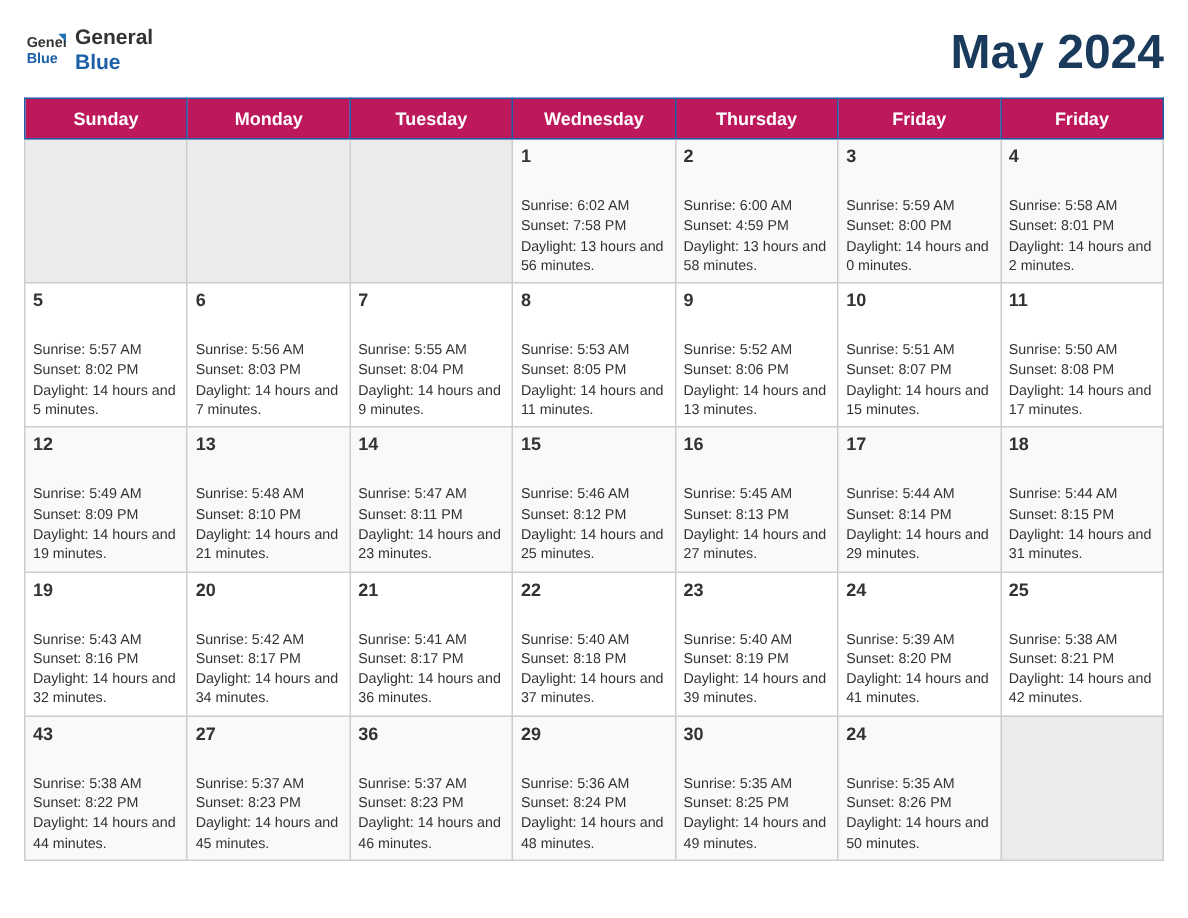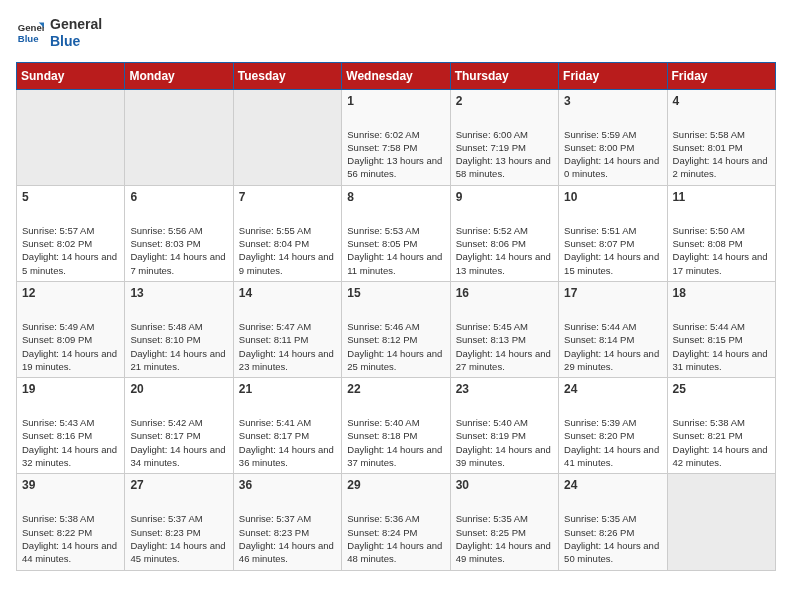--- a/index.html
+++ b/index.html
@@ -44,24 +44,24 @@
     .location {
       font-size: 14px;
       color: #444;
     }
     .calendar {
       width: 100%;
       border-collapse: collapse;
       font-size: 10px;
     }
     .calendar thead th {
-      background: #b91c1c;
+      background: #be185d;
       color: #fff;
       padding: 6px 4px;
-      text-align: left;
+      text-align: center;
       font-size: 12px;
       border: 1px solid #1a5fa8;
     }
     .calendar tbody td {
       border: 1px solid #ccc;
       vertical-align: top;
       padding: 4px 5px;
       width: 108px;
       min-height: 80px;
       height: 80px;
@@ -98,20 +98,21 @@
       <text x="2" y="14" font-size="11" font-weight="bold" fill="#333">General</text>
       <text x="2" y="26" font-size="11" font-weight="bold" fill="#1a5fa8">Blue</text>
       <polygon points="26,4 32,10 32,4" fill="#2672b8"></polygon>
     </svg>
     <div class="logo-text">
       <span class="general">General</span>
       <span class="blue">Blue</span>
     </div>
   </div>
   <div class="title-block">
+    <div class="month-title">May 2024</div>
   </div>
 </div>
 
 <table class="calendar">
   <thead>
     <tr id="weekday-header">
         <th>Sunday</th>
         <th>Monday</th>
         <th>Tuesday</th>
         <th>Wednesday</th>
@@ -127,21 +128,21 @@
         <td class="empty-cell"></td>
         <td>
           <div class="day-number">1</div>
           <div class="day-info" style="white-space: pre-line;">Sunrise: 6:02 AM
 Sunset: 7:58 PM
 Daylight: 13 hours and 56 minutes.</div>
         </td>
         <td>
           <div class="day-number">2</div>
           <div class="day-info" style="white-space: pre-line;">Sunrise: 6:00 AM
-Sunset: 7:19 PM
+Sunset: 4:59 PM
 Daylight: 13 hours and 58 minutes.</div>
         </td>
         <td>
           <div class="day-number">3</div>
           <div class="day-info" style="white-space: pre-line;">Sunrise: 5:59 AM
 Sunset: 8:00 PM
 Daylight: 14 hours and 0 minutes.</div>
         </td>
         <td>
           <div class="day-number">4</div>
@@ -277,21 +278,21 @@
         </td>
         <td>
           <div class="day-number">25</div>
           <div class="day-info" style="white-space: pre-line;">Sunrise: 5:38 AM
 Sunset: 8:21 PM
 Daylight: 14 hours and 42 minutes.</div>
         </td>
       </tr>
       <tr>
         <td>
-          <div class="day-number">39</div>
+          <div class="day-number">43</div>
           <div class="day-info" style="white-space: pre-line;">Sunrise: 5:38 AM
 Sunset: 8:22 PM
 Daylight: 14 hours and 44 minutes.</div>
         </td>
         <td>
           <div class="day-number">27</div>
           <div class="day-info" style="white-space: pre-line;">Sunrise: 5:37 AM
 Sunset: 8:23 PM
 Daylight: 14 hours and 45 minutes.</div>
         </td>

